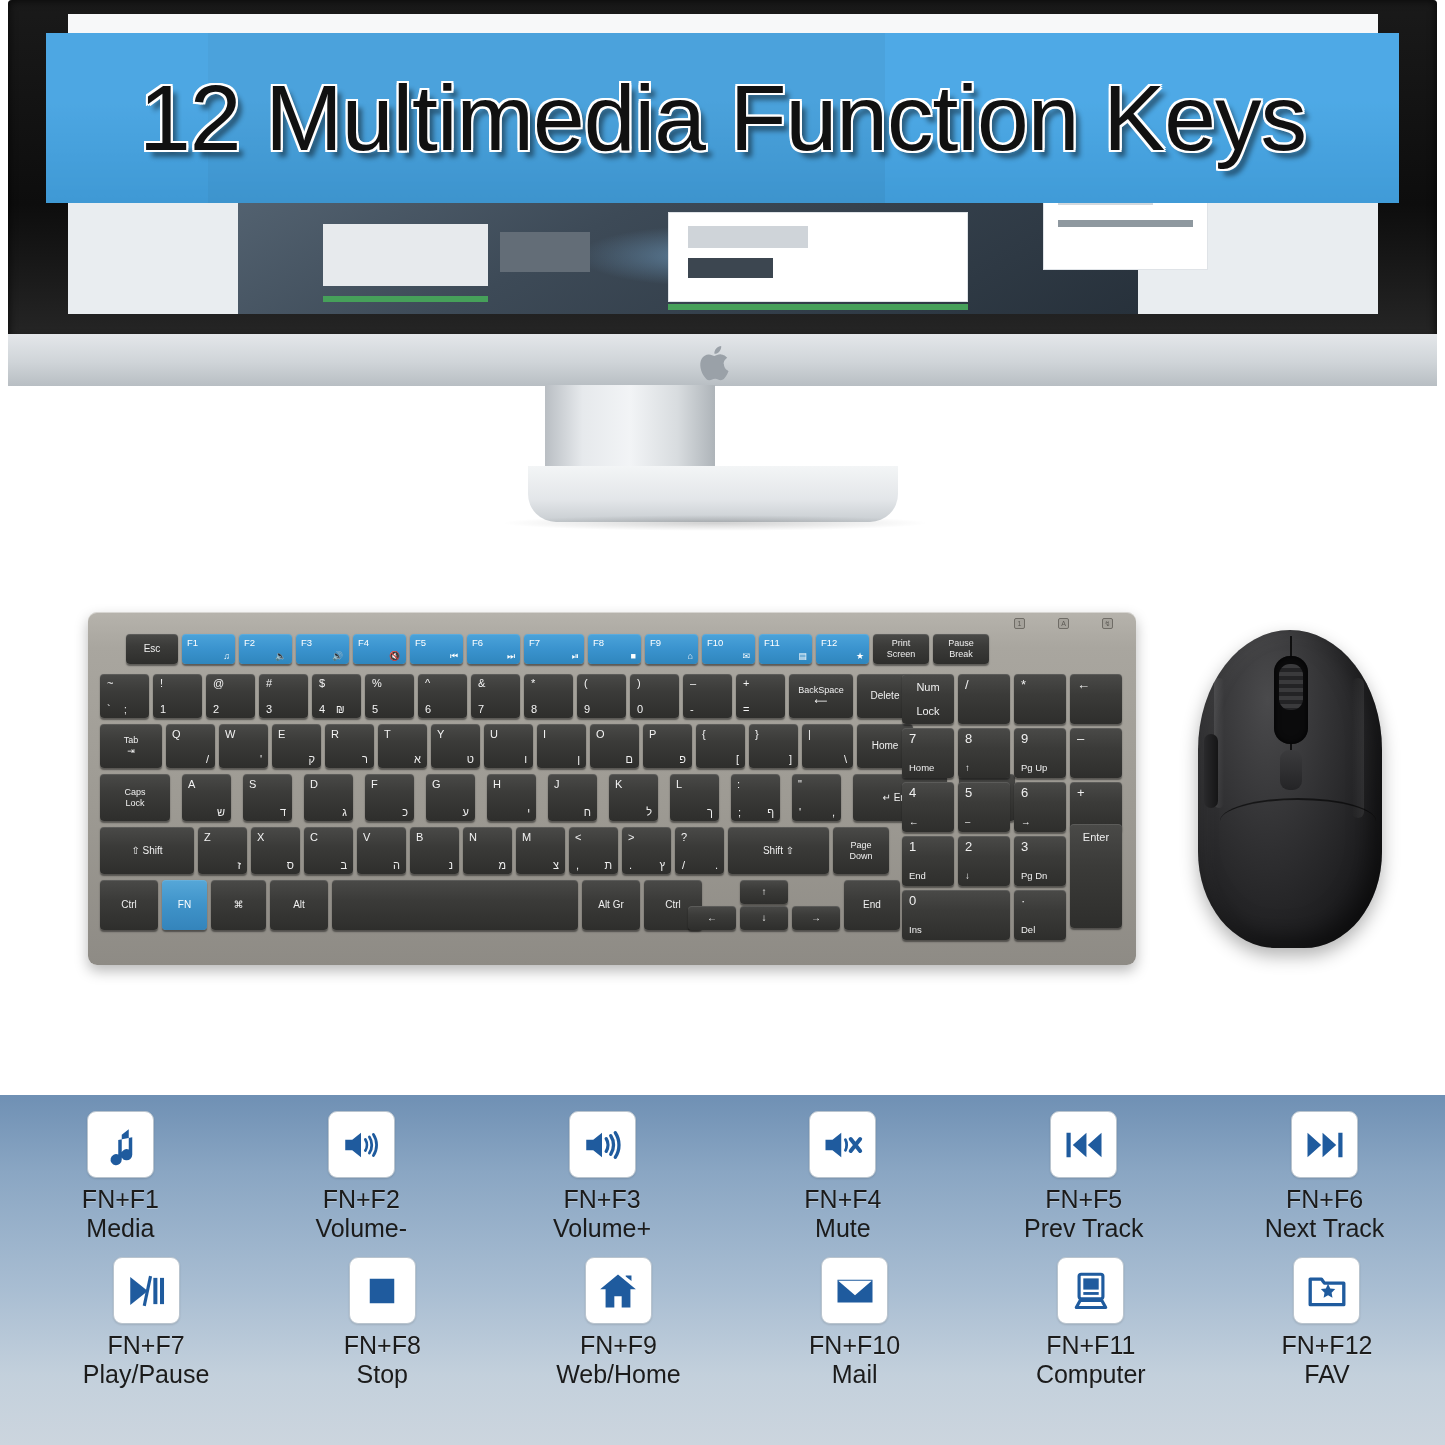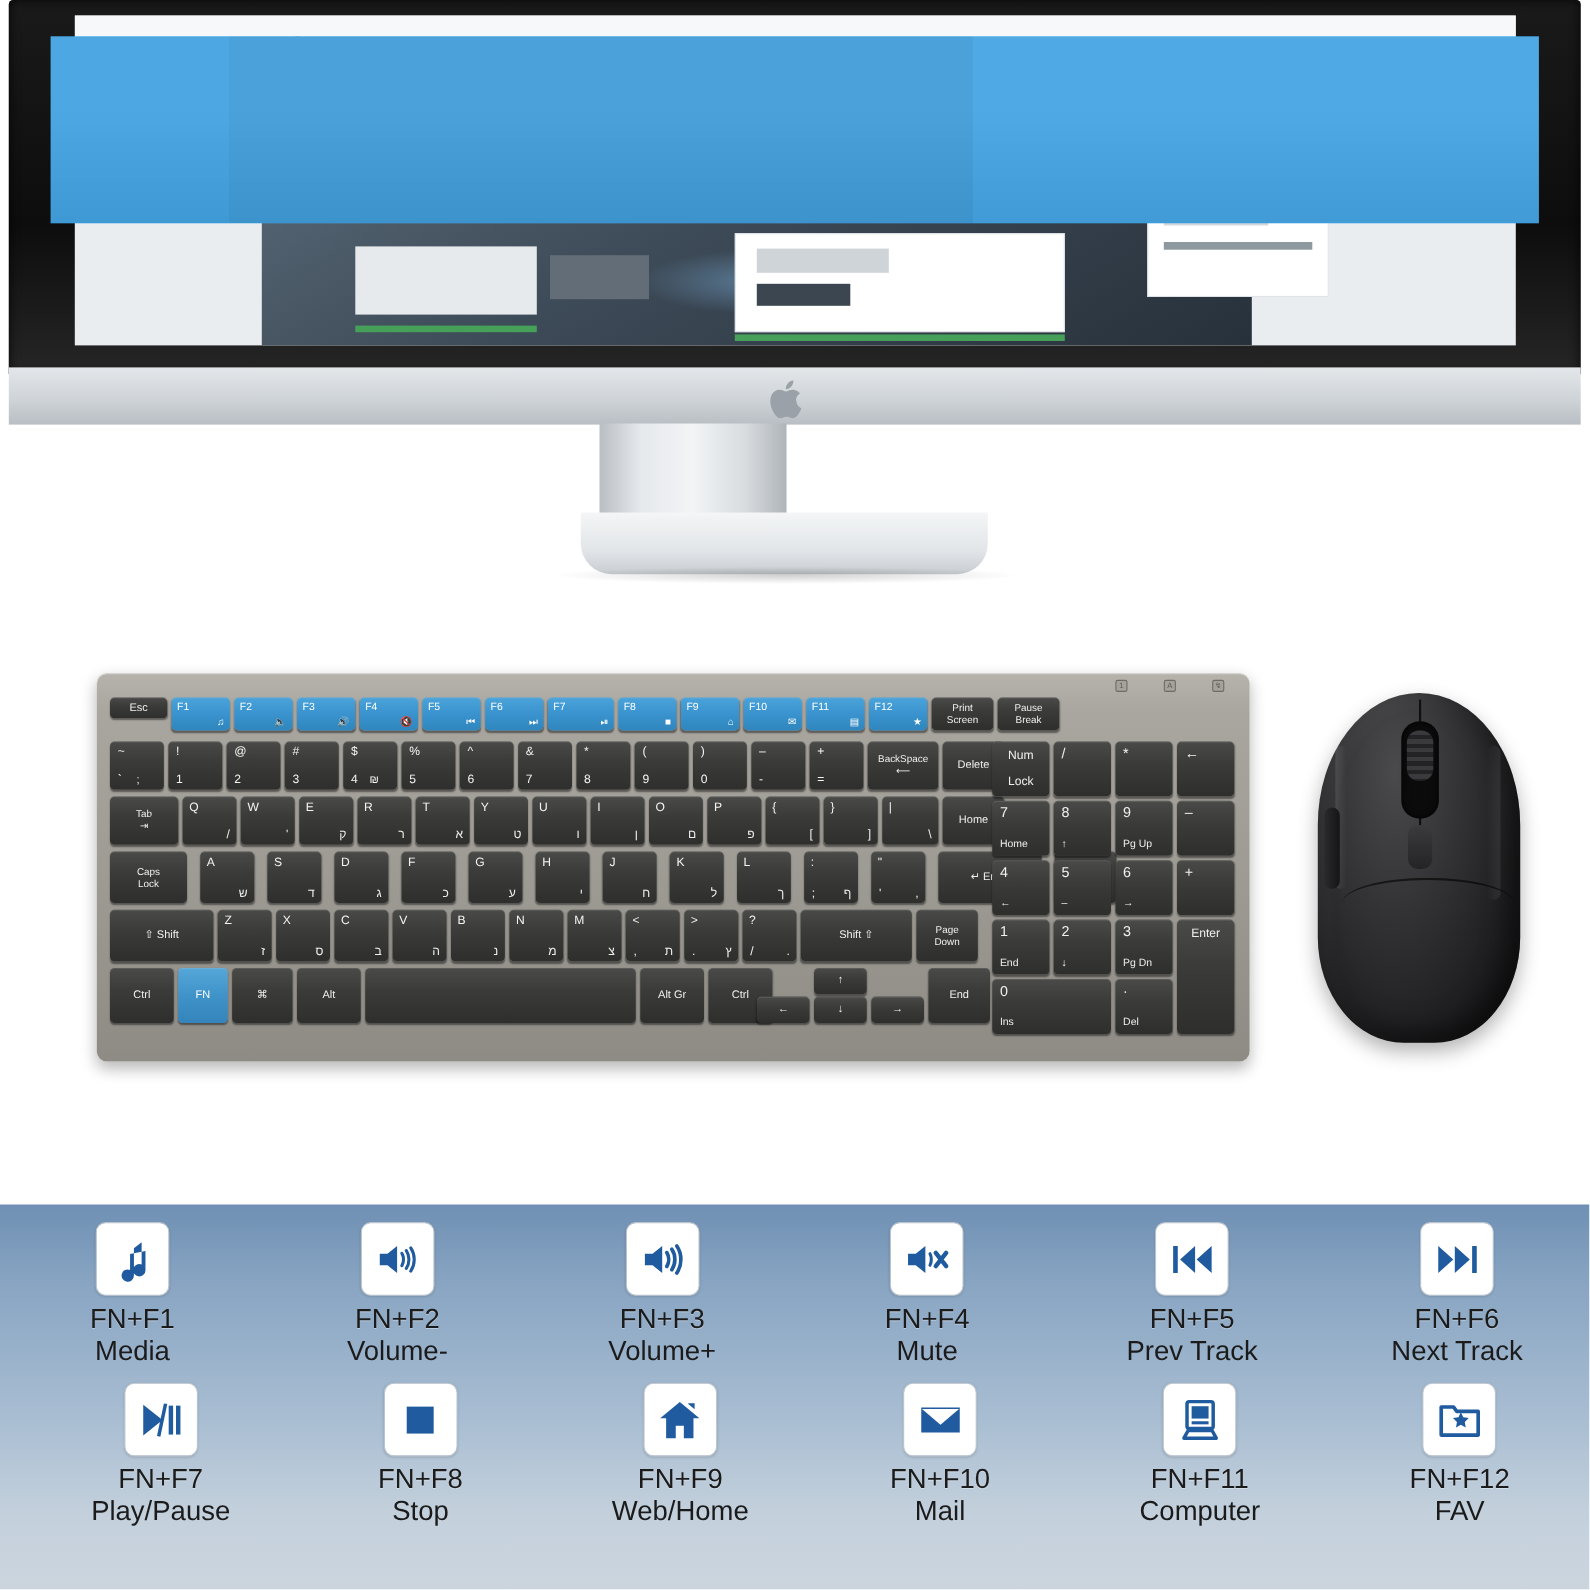--- a/index.html
+++ b/index.html
@@ -371,31 +371,32 @@
       </svg>
     </div>
     <div class="imac-neck"></div>
     <div class="imac-foot"></div>
     <div class="imac-shadow"></div>
   </div>
 
   <div class="banner">
     <div class="banner-inner">
       <div class="banner-ghost"></div>
+      <div class="banner-title">12 Multimedia Function Keys</div>
     </div>
   </div>
 
   <div class="keyboard">
     <div class="kb-leds" style="left:926px; top:6px;">
       <div class="led">1</div>
       <div class="led">A</div>
       <div class="led">↯</div>
     </div>
     <div class="kb-row" id="row-fn" style="left:12px; top:22px;">
-        <div class="key" style="width: 52px; height: 19px;">
+        <div class="key" style="width: 52px; height: 30px; margin-left: 26px;">
           <span class="lbl ctr">Esc</span>
         </div>
         <div class="key blue" style="width: 53px; height: 30px;">
           <span class="lbl tl">F1</span>
           <span class="mini-ico">♫</span>
         </div>
         <div class="key blue" style="width: 53px; height: 30px;">
           <span class="lbl tl">F2</span>
           <span class="mini-ico">🔈</span>
         </div>
@@ -789,21 +790,21 @@
           <span class="lbl" style="left: 7px; bottom: 5px; font-size: 9.5px;">End</span>
         </div>
         <div class="key" style="position: absolute; left: 56px; top: 162px; width: 52px; height: 50px;">
           <span class="lbl" style="left: 7px; top: 6px; font-size: 13px;">2</span>
           <span class="lbl" style="left: 7px; bottom: 5px; font-size: 9.5px;">↓</span>
         </div>
         <div class="key" style="position: absolute; left: 112px; top: 162px; width: 52px; height: 50px;">
           <span class="lbl" style="left: 7px; top: 6px; font-size: 13px;">3</span>
           <span class="lbl" style="left: 7px; bottom: 5px; font-size: 9.5px;">Pg Dn</span>
         </div>
-        <div class="key" style="position: absolute; left: 168px; top: 162px; width: 52px; height: 104px;">
+        <div class="key" style="position: absolute; left: 168px; top: 150px; width: 52px; height: 104px;">
           <span class="lbl" style="left: 0px; right: 0px; top: 8px; text-align: center; font-size: 11px;">Enter</span>
         </div>
         <div class="key" style="position: absolute; left: 0px; top: 216px; width: 108px; height: 50px;">
           <span class="lbl" style="left: 7px; top: 6px; font-size: 13px;">0</span>
           <span class="lbl" style="left: 7px; bottom: 5px; font-size: 9.5px;">Ins</span>
         </div>
         <div class="key" style="position: absolute; left: 112px; top: 216px; width: 52px; height: 50px;">
           <span class="lbl" style="left: 7px; top: 6px; font-size: 13px;">·</span>
           <span class="lbl" style="left: 7px; bottom: 5px; font-size: 9.5px;">Del</span>
         </div>

